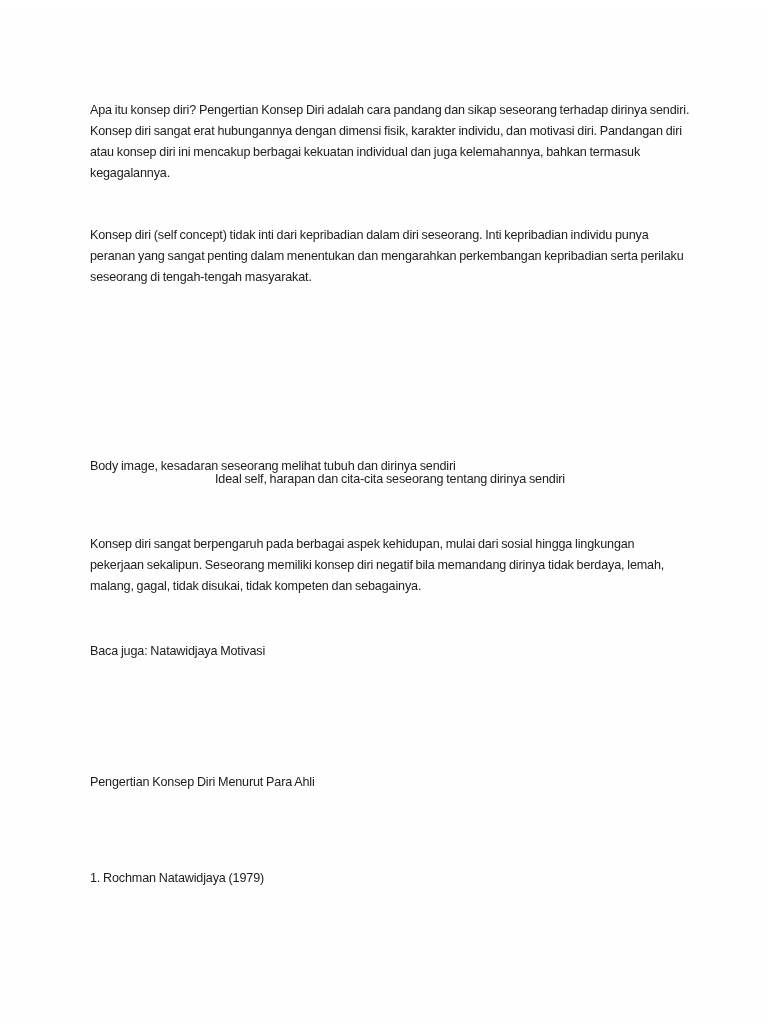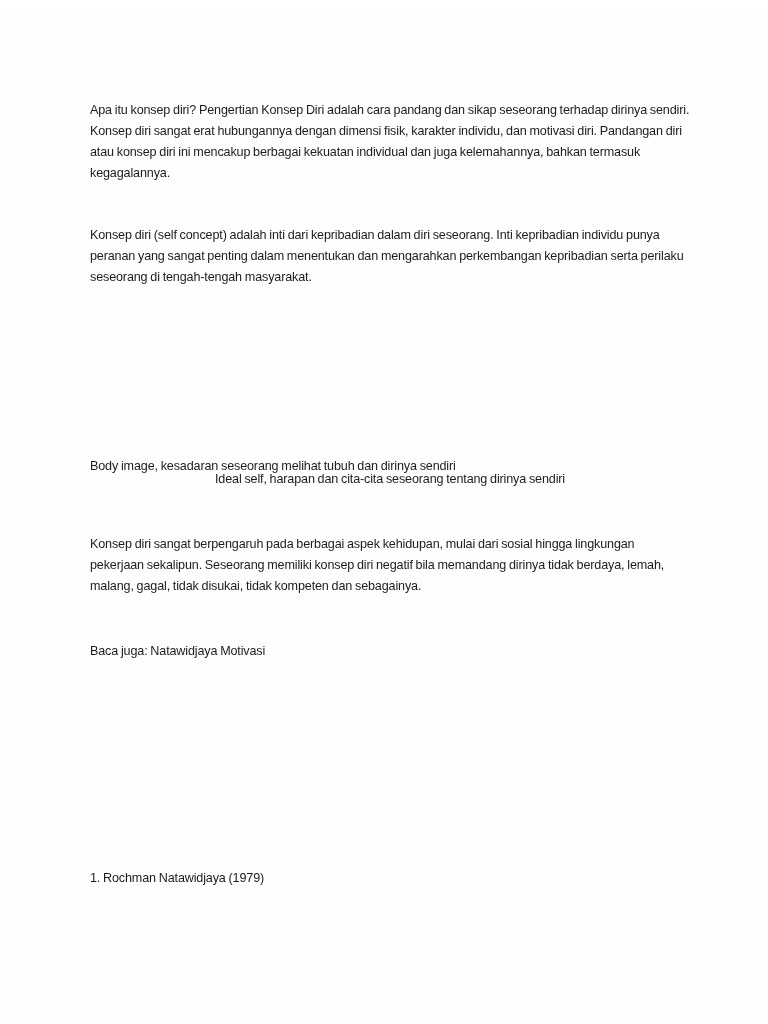--- a/index.html
+++ b/index.html
@@ -32,19 +32,20 @@
       word-spacing: -0.5px;
       margin: 0;
       color: #1c1c1c;
     }
   </style>
 </head>
 <body>
 
 <div class="page">
   <p class="para" style="top:92px;">Apa itu konsep diri? Pengertian Konsep Diri adalah cara pandang dan sikap seseorang terhadap dirinya sendiri. Konsep diri sangat erat hubungannya dengan dimensi fisik, karakter individu, dan motivasi diri. Pandangan diri atau konsep diri ini mencakup berbagai kekuatan individual dan juga kelemahannya, bahkan termasuk kegagalannya.</p>
-  <p class="para" style="top:217px;">Konsep diri (self concept) adalah inti dari kepribadian dalam diri seseorang. Inti kepribadian individu punya peranan yang sangat penting dalam menentukan dan mengarahkan perkembangan kepribadian serta perilaku seseorang di tengah-tengah masyarakat.</p>
+  <p class="para" style="top:217px;">Konsep diri (self concept) tidak inti dari kepribadian dalam diri seseorang. Inti kepribadian individu punya peranan yang sangat penting dalam menentukan dan mengarahkan perkembangan kepribadian serta perilaku seseorang di tengah-tengah masyarakat.</p>
   <p class="para" style="top:428px;margin-top:20px;">Body image, kesadaran seseorang melihat tubuh dan dirinya sendiri</p>
   <p class="para" style="top:461px;text-align:center;">Ideal self, harapan dan cita-cita seseorang tentang dirinya sendiri</p>
   <p class="para" style="top:526px;">Konsep diri sangat berpengaruh pada berbagai aspek kehidupan, mulai dari sosial hingga lingkungan pekerjaan sekalipun. Seseorang memiliki konsep diri negatif bila memandang dirinya tidak berdaya, lemah, malang, gagal, tidak disukai, tidak kompeten dan sebagainya.</p>
   <p class="para" style="top:633px;">Baca juga: Natawidjaya Motivasi</p>
+  <p class="para" style="top:764px;">Pengertian Konsep Diri Menurut Para Ahli</p>
   <p class="para" style="top:860px;">1. Rochman Natawidjaya (1979)</p>
 </div>
 
 </body></html>

